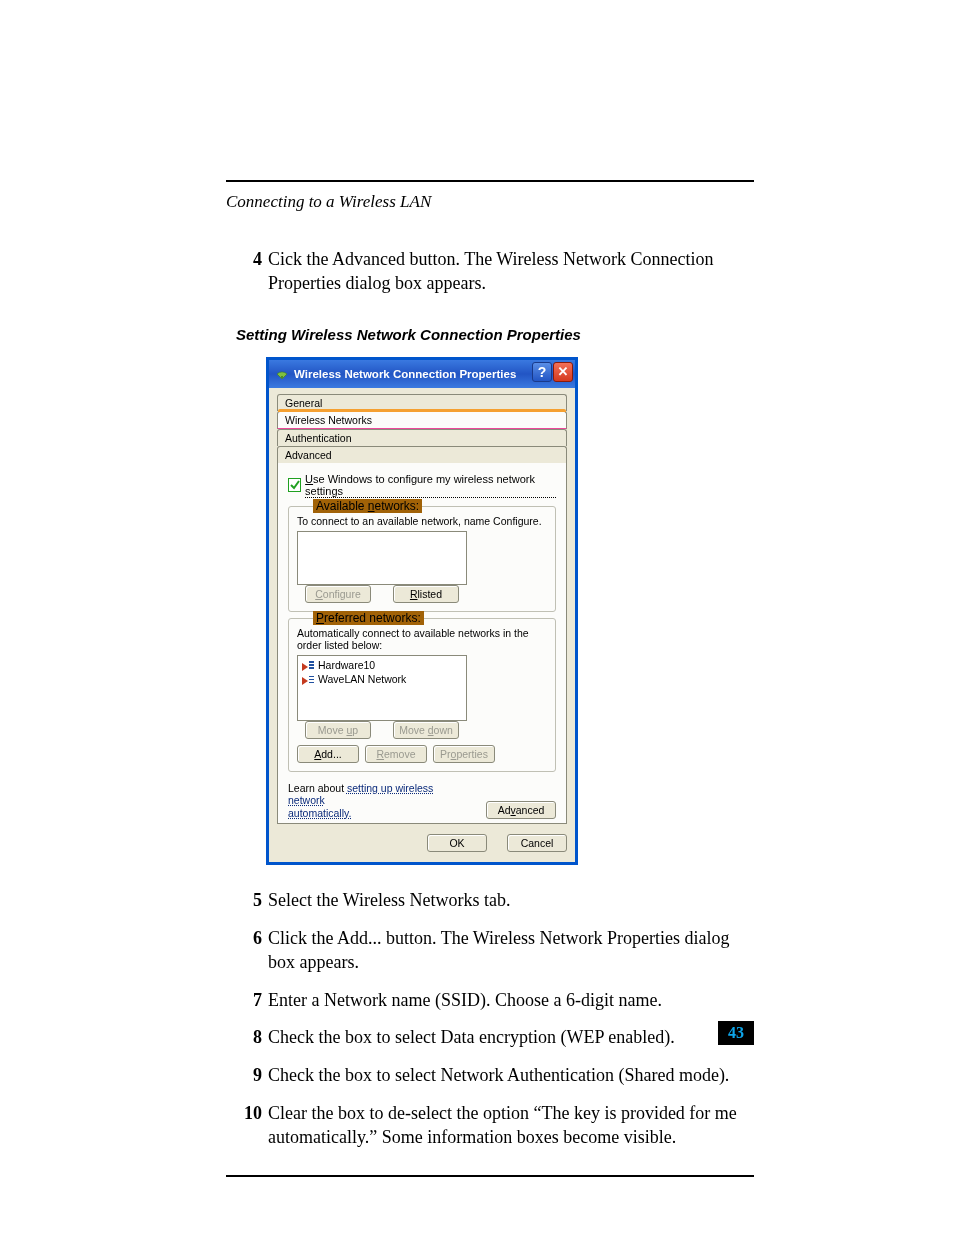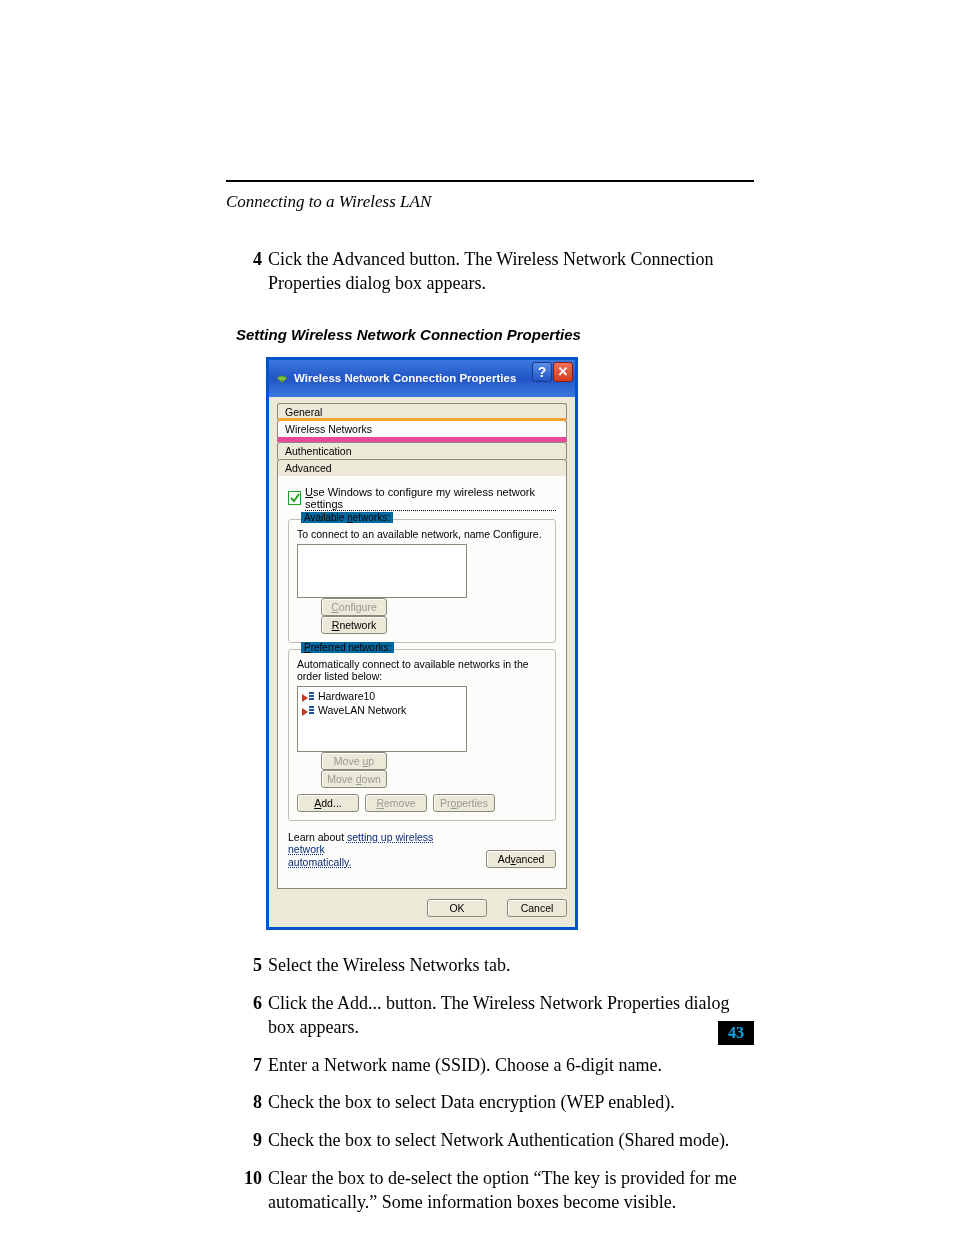--- a/index.html
+++ b/index.html
@@ -56,21 +56,21 @@
     width: 312px;
     margin-left: 40px;
     border: 3px solid #0055cc;
     background: #ece9d8;
     font-family: Tahoma, Arial, sans-serif;
     font-size: 11px;
     box-sizing: border-box;
     margin-bottom: 24px;
   }
   .titlebar {
-    height: 37px;
+    height: 28px;
     background: linear-gradient(to bottom, #3a79e0 0%, #2255c4 50%, #3a79e0 100%);
     color: #fff;
     display: flex;
     align-items: center;
     padding-left: 6px;
     font-weight: bold;
     font-size: 11.5px;
     position: relative;
   }
   .titlebar-icon {
@@ -117,35 +117,35 @@
     border-bottom: none;
     padding: 2px 7px;
     margin-right: 0px;
     background: #ece9d8;
     border-radius: 3px 3px 0 0;
     font-size: 10.5px;
     position: relative;
   }
   .tab.active {
     background: #fcfcfa;
-    border-bottom: 5px solid #ec4899;
+    border-bottom: 1px solid #ec4899;
     z-index: 3;
   }
   .tab.active::before {
     content:"";
     position:absolute;
     left:0; right:0; top:-3px;
     height:3px;
     background:#f5a030;
     border-radius: 2px 2px 0 0;
   }
   .tab-panel {
     border: 1px solid #8a8a7a;
     background: #fcfcfa;
-    padding: 10px 10px 20px 10px;
+    padding: 10px 10px 4px 10px;
     position: relative;
     z-index:1;
   }
   .chk-row {
     display:flex;
     align-items:center;
     gap:4px;
     margin-bottom:8px;
   }
   .chk {
@@ -163,24 +163,24 @@
   .groupbox {
     border: 1px solid #c0c0b4;
     border-radius: 3px;
     margin: 6px 0;
     padding: 8px 8px 8px 8px;
     position: relative;
   }
   .group-legend {
     position:absolute;
     top:-8px;
-    left:12px;
-    background:#0369a1;
+    left:24px;
+    background:#a16207;
     padding: 0 3px;
-    font-size: 10px;
+    font-size: 12px;
     color:#0a2a7a;
   }
   .group-legend span { color:#000; }
   .hint {
     font-size:10.5px;
     margin-bottom:4px;
   }
   .listbox {
     border:1px solid #8a8a7a;
     background:#fff;
@@ -215,23 +215,23 @@
   }
   .net-icon::after{
     content:"";
     position:absolute;
     right:0;top:1px;
     width:5px;height:8px;
     background: repeating-linear-gradient(to top,#2050a0 0 1.5px, transparent 1.5px 3px);
   }
   .side-btns{
     display:inline-flex;
-    flex-direction:column;
-    gap:0;
-    margin-left:24px;
+    flex-direction:row;
+    gap:22px;
+    margin-left:8px;
     vertical-align:top;
   }
   .win-btn {
     border:1px solid #8a8a7a;
     background:#ece9d8;
     border-radius:3px;
     font-size:10.5px;
     padding:2px 0;
     width:64px;
     text-align:center;
@@ -331,21 +331,21 @@
           <span class="dotted"><span class="underline-key">U</span><span>se Windows to configure my wireless network settings</span></span>
         </div>
 
         <div class="groupbox">
           <div class="group-legend"><span>Available </span><span class="underline-key">n</span><span>etworks:</span></div>
           <div class="hint">To connect to an available network, name Configure.</div>
           <div>
             <div class="listbox"></div>
             <div class="side-btns">
               <div class="win-btn disabled"><span class="underline-key">C</span><span>onfigure</span></div>
-              <div class="win-btn"><span class="underline-key">R</span><span>network</span></div>
+              <div class="win-btn"><span class="underline-key">R</span><span>listed</span></div>
             </div>
           </div>
         </div>
 
         <div class="groupbox">
           <div class="group-legend"><span class="underline-key">P</span><span>referred networks:</span></div>
           <div class="hint">Automatically connect to available networks in the order listed below:</div>
           <div>
             <div class="listbox tall">
               <div class="list-item">

